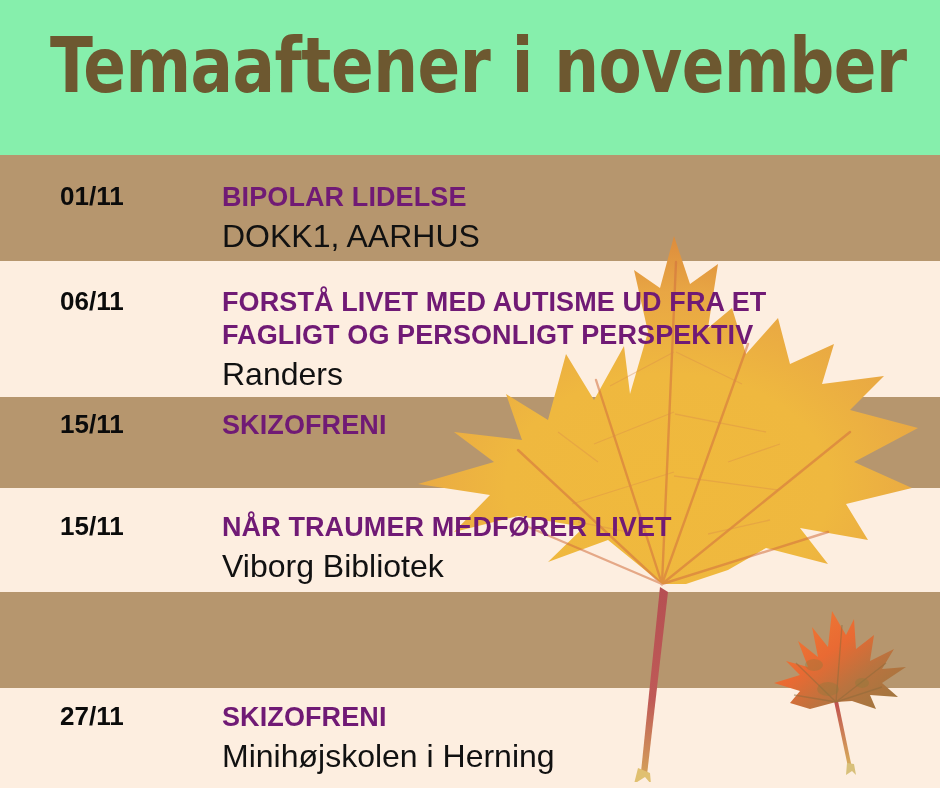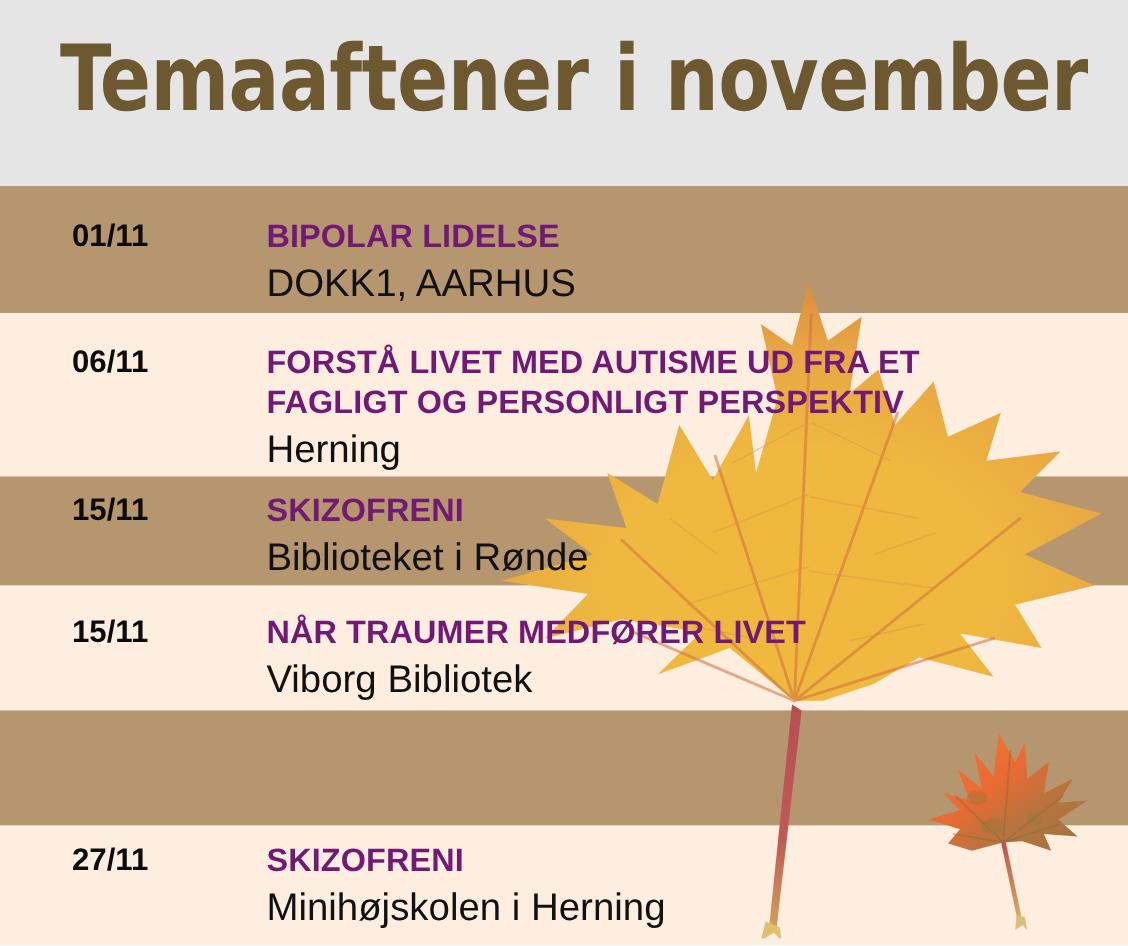--- a/index.html
+++ b/index.html
@@ -15,21 +15,21 @@
     background: #ffffff;
     font-family: "Liberation Sans", sans-serif;
   }
 
   
   .header {
     position: absolute;
     left: 0; top: 0;
     width: 940px;
     height: 155px;
-    background: #e5e5e5;
+    background: #86efac;
     z-index: 5;
   }
   .poster-title {
     position: absolute;
     left: 50px;
     top: 28px;
     font-family: "DejaVu Sans Condensed", "Liberation Sans Narrow", "Liberation Sans", sans-serif;
     font-size: 76px;
     font-weight: 700;
     letter-spacing: -0.5px;
@@ -239,28 +239,27 @@
         <div class="row-body">
           <div class="row-title">BIPOLAR LIDELSE</div>
           <div class="row-venue">DOKK1, AARHUS</div>
         </div>
       </div>
       <div class="row" style="top: 283px; height: 136px;">
         <div class="row-date">06/11</div>
         <div class="row-body">
           <div class="row-title">FORSTÅ LIVET MED AUTISME UD FRA ET
 FAGLIGT OG PERSONLIGT PERSPEKTIV</div>
-          <div class="row-venue">Herning</div>
+          <div class="row-venue">Randers</div>
         </div>
       </div>
       <div class="row" style="top: 406px; height: 91px;">
         <div class="row-date">15/11</div>
         <div class="row-body">
           <div class="row-title">SKIZOFRENI</div>
-          <div class="row-venue">Biblioteket i Rønde</div>
         </div>
       </div>
       <div class="row" style="top: 508px; height: 104px;">
         <div class="row-date">15/11</div>
         <div class="row-body">
           <div class="row-title">NÅR TRAUMER MEDFØRER LIVET</div>
           <div class="row-venue">Viborg Bibliotek</div>
         </div>
       </div>
       <div class="row" style="top: 698px; height: 100px;">

